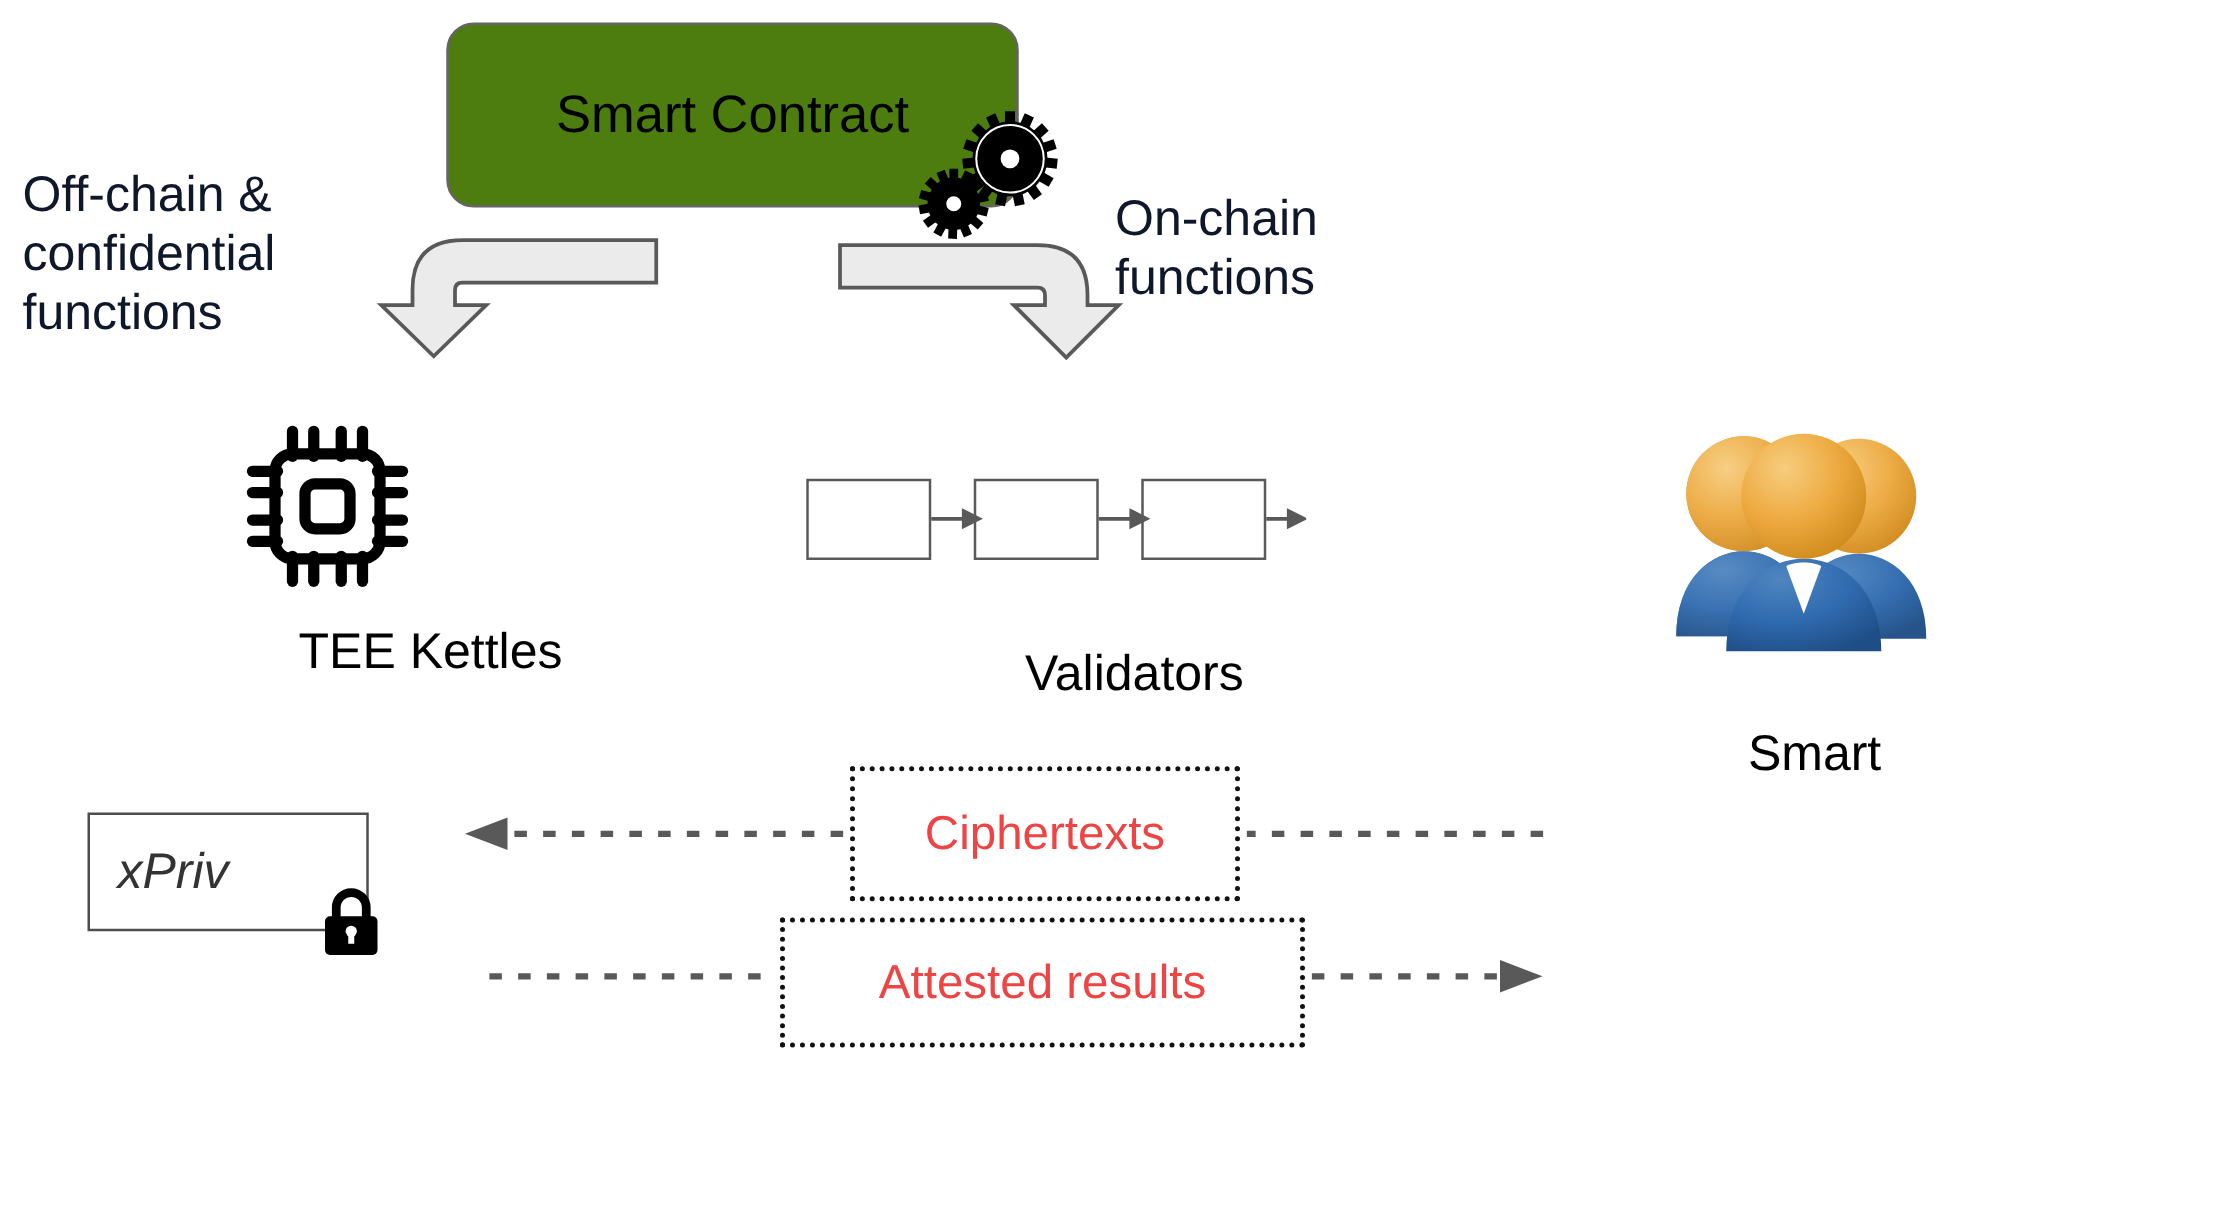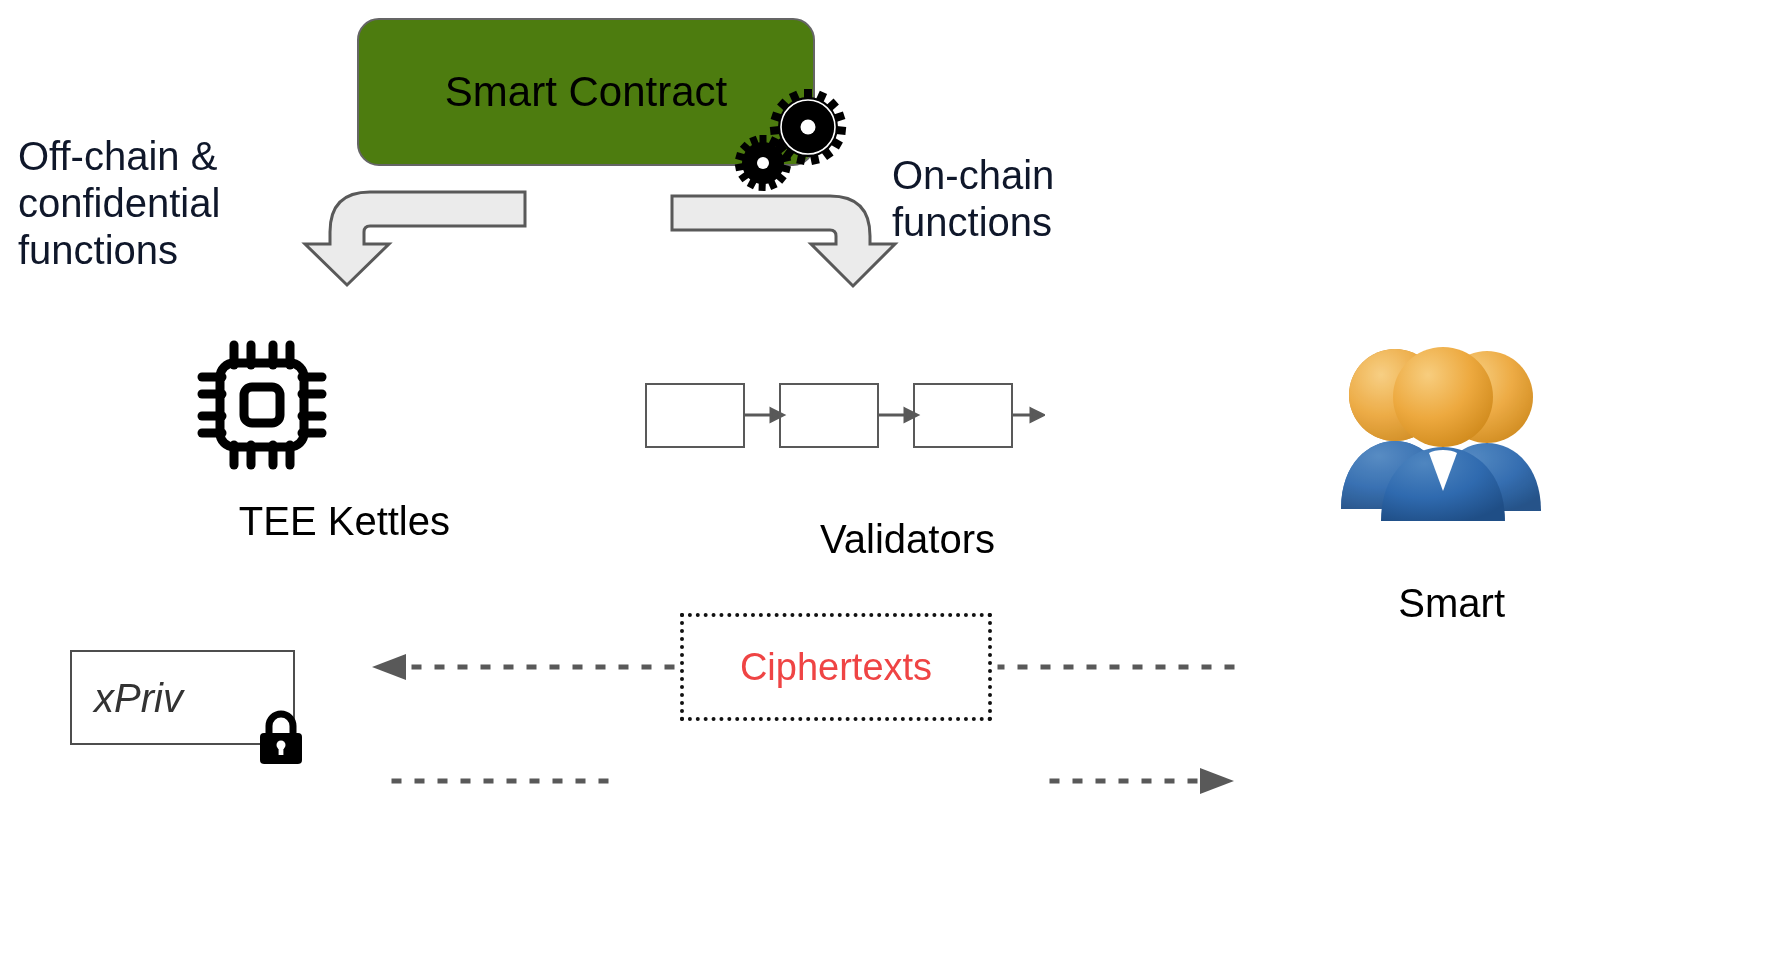--- a/index.html
+++ b/index.html
@@ -321,14 +321,17 @@
 
     <line x1="394" y1="781" x2="616" y2="781" stroke="#595959" stroke-width="5" stroke-linecap="square" stroke-dasharray="5 18"></line>
     <line x1="1052" y1="781" x2="1196" y2="781" stroke="#595959" stroke-width="5" stroke-linecap="square" stroke-dasharray="5 18"></line>
     <polygon points="1234,781 1200,768 1200,794" fill="#595959"></polygon>
   </svg>
 
   <div id="ciphertexts-box" class="dotted-box">
     <span>Ciphertexts</span>
   </div>
 
+  <div id="attested-box" class="dotted-box">
+    <span>Attested results</span>
+  </div>
 
 </div>
 
 </body></html>

